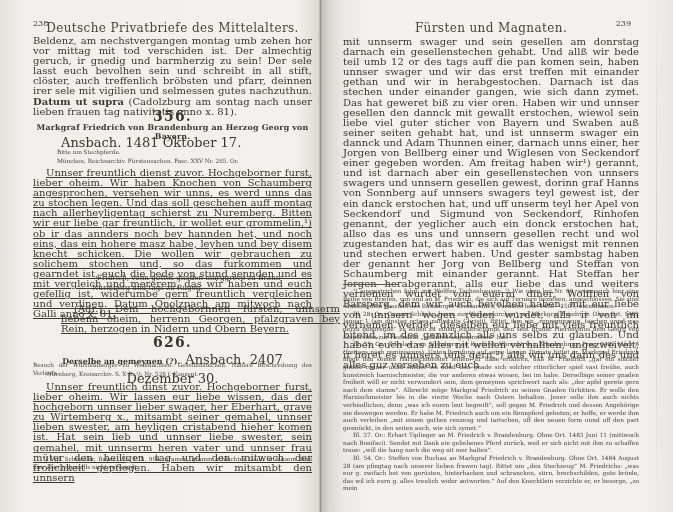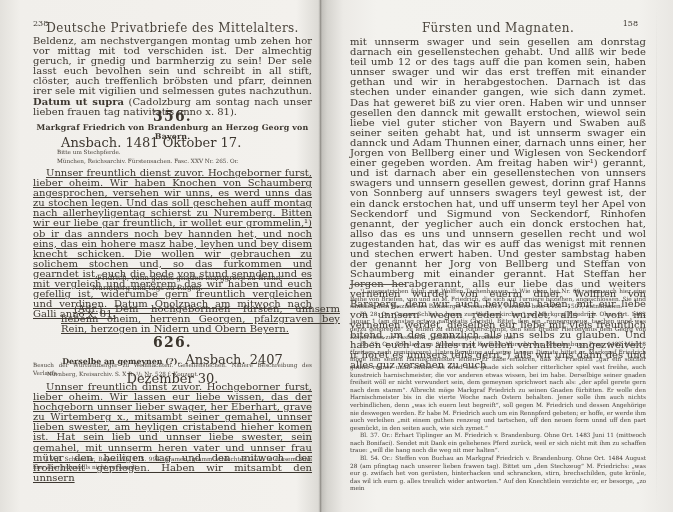--- a/index.html
+++ b/index.html
@@ -20,21 +20,21 @@
   #gutter-line{
     position:absolute;left:319px;top:0;width:3px;height:512px;
     background:linear-gradient(90deg,rgba(90,86,80,0),rgba(90,86,80,.45),rgba(90,86,80,0));
   }
   #page-edge-line{
     position:absolute;left:656px;top:6px;width:1px;height:500px;
     background:linear-gradient(180deg,rgba(120,116,110,0),rgba(120,116,110,.25),rgba(120,116,110,0));
   }
   .page{position:absolute;top:0;}
   #left-page{left:33px;width:279px;height:512px;}
-  #right-page{left:350px;width:296px;height:492px;}
+  #right-page{left:343px;width:296px;height:492px;}
   .abs{position:absolute;}
   .runhead{font-size:12px;letter-spacing:.4px;color:#4a443b;}
   .pagenum{font-size:8px;color:#3c362e;}
   .body-text{font-size:10px;line-height:10.1px;text-align:justify;color:#3d372f;}
   .ind{text-indent:13px;text-decoration:underline;}
   .sec-num{font-weight:bold;font-size:14px;text-align:center;letter-spacing:1.2px;width:100%;}
   .sec-title{font-weight:bold;font-size:7.9px;text-align:center;width:100%;letter-spacing:.2px;}
   .dateline{font-size:13px;}
   .small-line{font-size:5.7px;line-height:8.4px;color:#48423a;}
   .fn{font-size:5.8px;line-height:7.6px;text-align:justify;color:#46403a;}
@@ -83,21 +83,21 @@
     <div class="abs body-text ind" style="left:0;top:382px;width:279px;">Unnser freuntlich dinst zuvor. Hochgeborner furst, lieber oheim. Wir lassen eur liebe wissen, das der hochgeborn unnser lieber swager, her Eberhart, grave zu Wirtemberg x., mitsambt seiner gemahel, unnser lieben swester, am heyligen cristabend hieher komen ist. Hat sein lieb und unnser liebe swester, sein gemahel, mit unnserm heren vater und unnser frau müter den heiligen tag und den mitwoch der frolichkeit gepflogen. Haben wir mitsambt den unnsern</div>
 
     <div class="abs fn-rule" style="left:0;top:452px;width:62px;"></div>
     <div class="abs fn" style="left:0;top:456px;width:279px;">
       <p>¹) Vgl. Schmeller, Bayer. Wb. I² S. 994: gramen, gramm schlechter Gaul; in diesem Sinn hier aber jedenfalls nicht verwandt.</p>
     </div>
   </div>
 
   <div class="page" id="right-page">
     <div class="abs runhead" style="left:0;top:21px;width:100%;text-align:center;">Fürsten und Magnaten.</div>
-    <div class="abs pagenum" style="right:8px;top:19px;">158</div>
+    <div class="abs pagenum" style="right:8px;top:19px;">239</div>
 
     <div class="abs body-text" style="left:0;top:37px;width:296px;">mit unnserm swager und sein gesellen am donrstag darnach ein gesellenstechen gehabt. Und allß wir bede teil umb 12 or des tags auff die pan komen sein, haben unnser swager und wir das erst treffen mit einander gethan und wir in herabgestochen. Darnach ist das stechen under einander gangen, wie sich dann zymet. Das hat geweret biß zu vier oren. Haben wir und unnser gesellen den dannck mit gewallt erstochen, wiewol sein liebe viel guter sticher von Bayern und Swaben auß seiner seiten gehabt hat, und ist unnserm swager ein dannck und Adam Thunnen einer, darnach unns einer, her Jorgen von Bellberg einer und Wiglesen von Seckendorf einer gegeben worden. Am freitag haben wir¹) gerannt, und ist darnach aber ein gesellenstechen von unnsers swagers und unnsern gesellen gewest, dorinn graf Hanns von Sonnberg auf unnsers swagers teyl gewest ist, der ein danck erstochen hat, und uff unserm teyl her Apel von Seckendorf und Sigmund von Seckendorf, Rinhofen genannt, der yeglicher auch ein donck erstochen hat, allso das es uns und unnsern gesellen recht und wol zugestanden hat, das wir es auff das wenigst mit rennen und stechen erwert haben. Und gester sambstag haben der genannt her Jorg von Bellberg und Steffan von Schaumberg mit einander gerannt. Hat Steffan her Jorgen herabgerannt, alls eur liebe das und weiters vernemen wurdet von euerm diner, Wolfften von Barsperg, dem wir auch bevolhen haben, mit eur liebe von unnsern wegen reden wurdet, alls ir von im vernemen werdet, dieselben eur liebe mit vleis freuntlich bitend, im des gennzlich alls uns selbs zu glauben. Und haben euch das alles nit wellen verhallten, ungezweivelt, ir horet es unnsers teils gern,²) alls wir uns dann des und alles guz versehen zu euch</div>
 
     <div class="abs fn-rule" style="left:0;top:284px;width:55px;"></div>
     <div class="abs fn" style="left:0;top:288px;width:296px;">
       <p>¹) ausgestrichen folgt: mit Wolffen Tachenhausen.  ²) Wie oben bei Nr. 66, seien auch hier eine Reihe von Briefen, von und an M. Friedrich, die sich auf Turniere beziehen, angeschlossen. Sie sind sämtlich dem Faszikel des Bamberger Kreisarchivs, Turniere betr. 1460—1507, entnommen.</p>
       <p>Bl. 28. Or.: Caspar Schlick, „herrn zur Weissenkirchen“, an Markgraf Friedrich. Ohne Ort. 1482 Januar 1 (am dinstag octava nativitatis Christi). Bittet, ihm ein „rennergezeug, taschen unnd was derzu gehorende“ zu leihen zu einem Ritterschimpf, den sein Bruder Hieronymus dem Georg von Keiperstein zur Fastnacht „selbdritt angesprochen“ hat.</p>
       <p>Bl. 35. Or.: Zdeslaw von Sternberg an Kurfürst Albrecht von Brandenburg. Prag. 1482 März 8 (freitags nach reminiscere). Unter Berufung auf seine langen Dienste bittet er, Markgraf Friedrich möge ihm seinen Harnischmeister leihen. Er habe erfahren, daß M. Friedrich „gar ein solcher guther renner unnd sticher sei unnd sein gnade sich solcher ritterlicher spiel vast freühe, auch kunstreich harnischmeister, die vor anderen etwas wissen, bei im habe. Derselbige seiner gnaden freiheit wöll er nicht verwundert sein, dem gemeynen sprichwort nach als: „der apfel gerete gern nach dem stamm“. Albrecht möge Markgraf Friedrich zu seinen Gnaden fürbitten. Er wolle den Harnischmeister bis in die vierte Woche nach Ostern behalten. Jener solle ihm auch nichts verbindlichen, denn „was ich euern leut begreift“, soll gegen M. Friedrich und dessen Angehörige nie deswegen werden. Er habe M. Friedrich auch um ein Rennpferd gebeten; er hoffe, er werde ihm auch verleihen „mit einem guthen renzeug und tartschen, uff den neuen form unnd uff den part gesmückt, in den seiten auch, wie sich zymet.“</p>
       <p>Bl. 37. Or.: Erhart Tiplinger an M. Friedrich v. Brandenburg. Ohne Ort. 1483 Juni 11 (mittwoch nach Bonifaci). Sendet mit Dank ein geliehenes Pferd zurück, weil er sich nicht mit ihm zu schaffen traue: „will die hang noch die weg nit mer halten“.</p>
       <p>Bl. 54. Or.: Steffen von Buchau an Markgraf Friedrich v. Brandenburg. Ohne Ort. 1484 August 28 (am pfingtag nach unserer lieben frawen tag). Bittet um „den Stechzeug“ M. Friedrichs: „was eur g. zwifach het von gerüsten, hinterhacken und schrancken, stirn, brechschilden, gute krönle, das wil ich eurn g. alles treulich wider antworten.“ Auf den Knechtlein verzichte er, er besorge, „zo mein</p>

